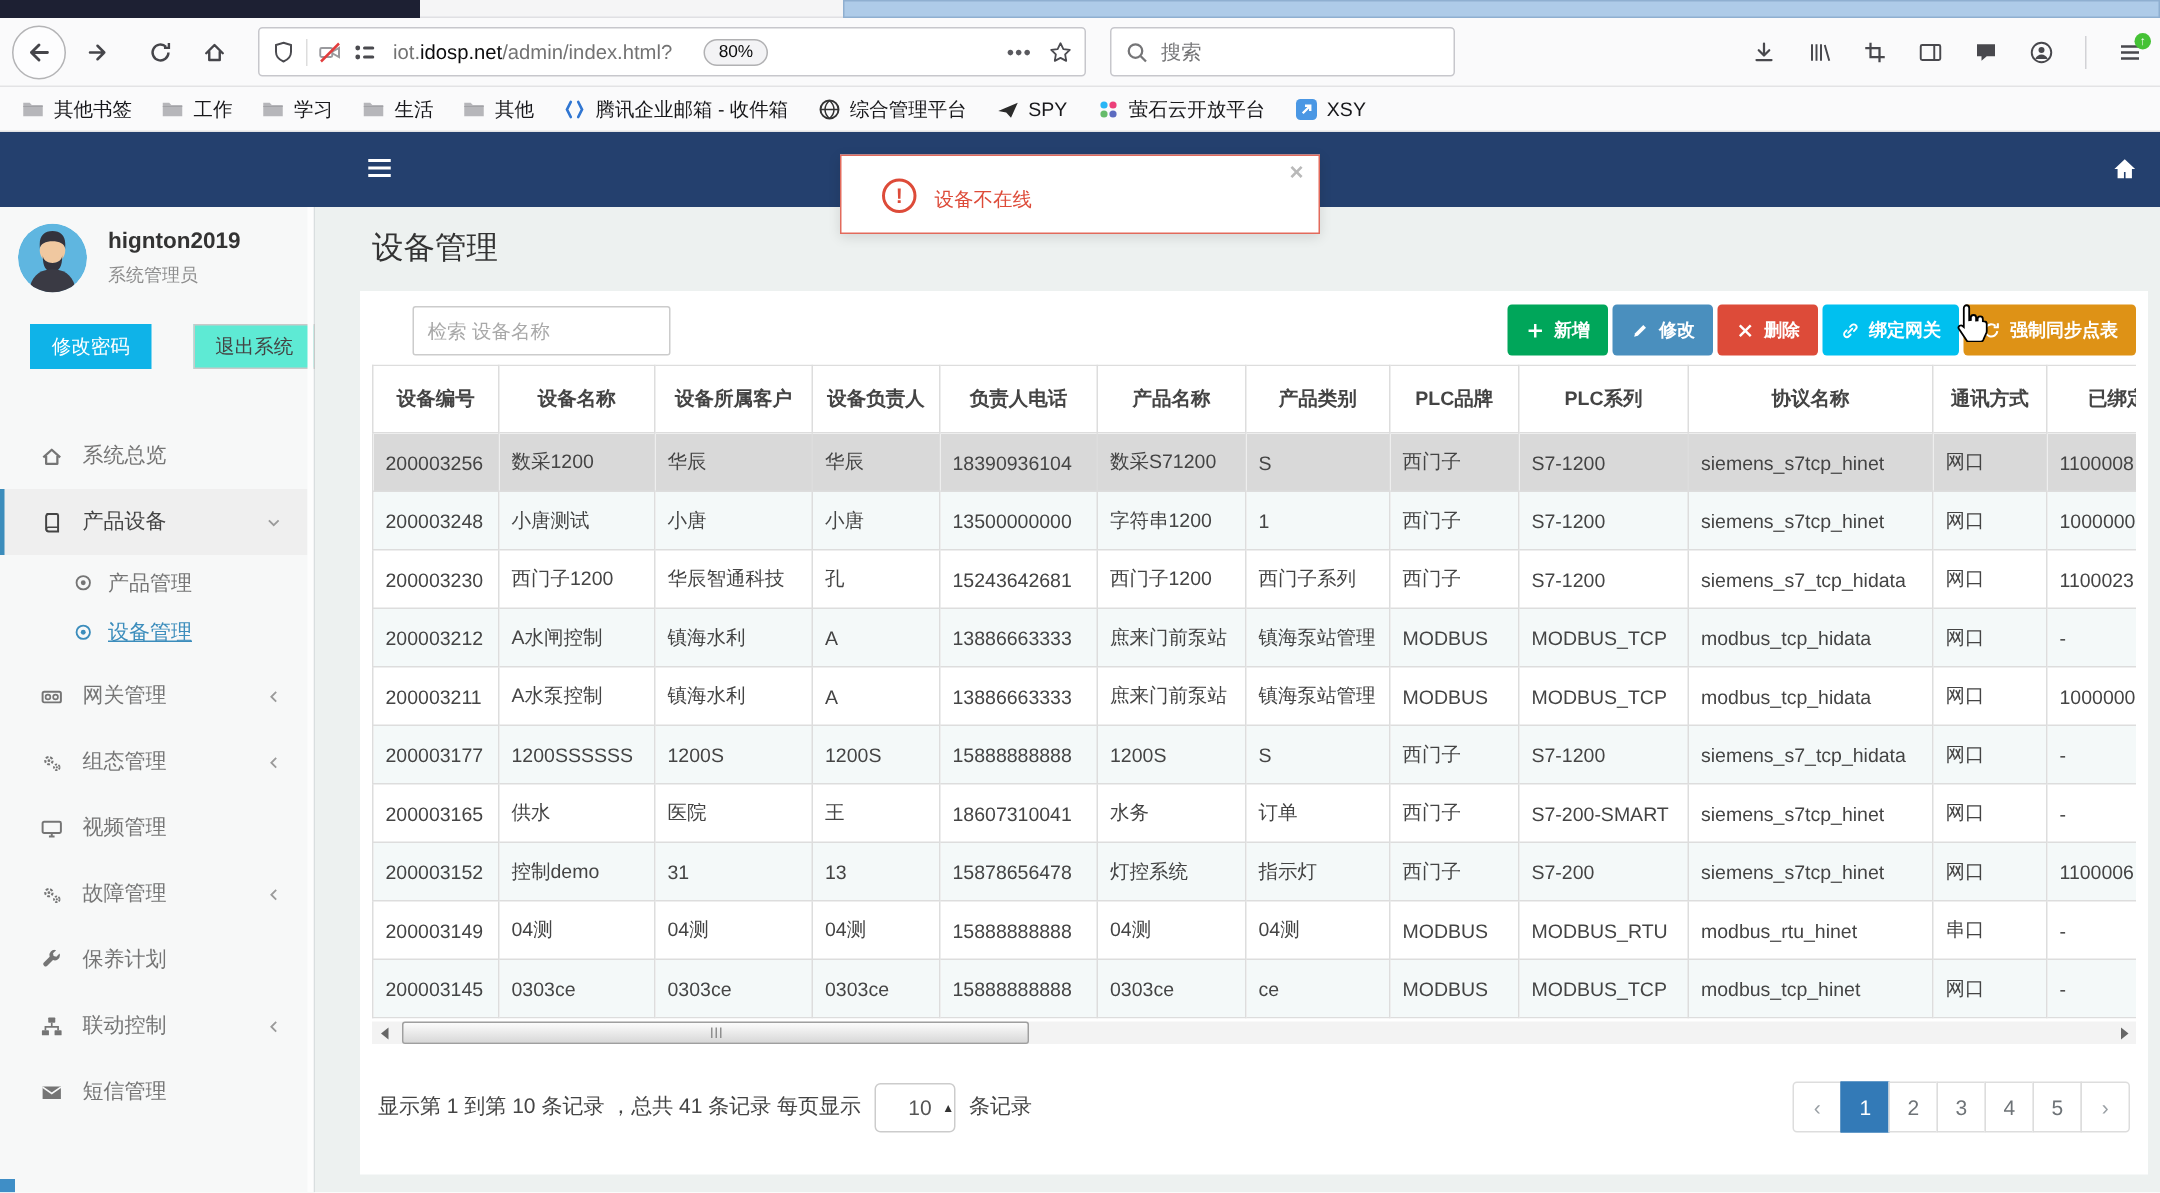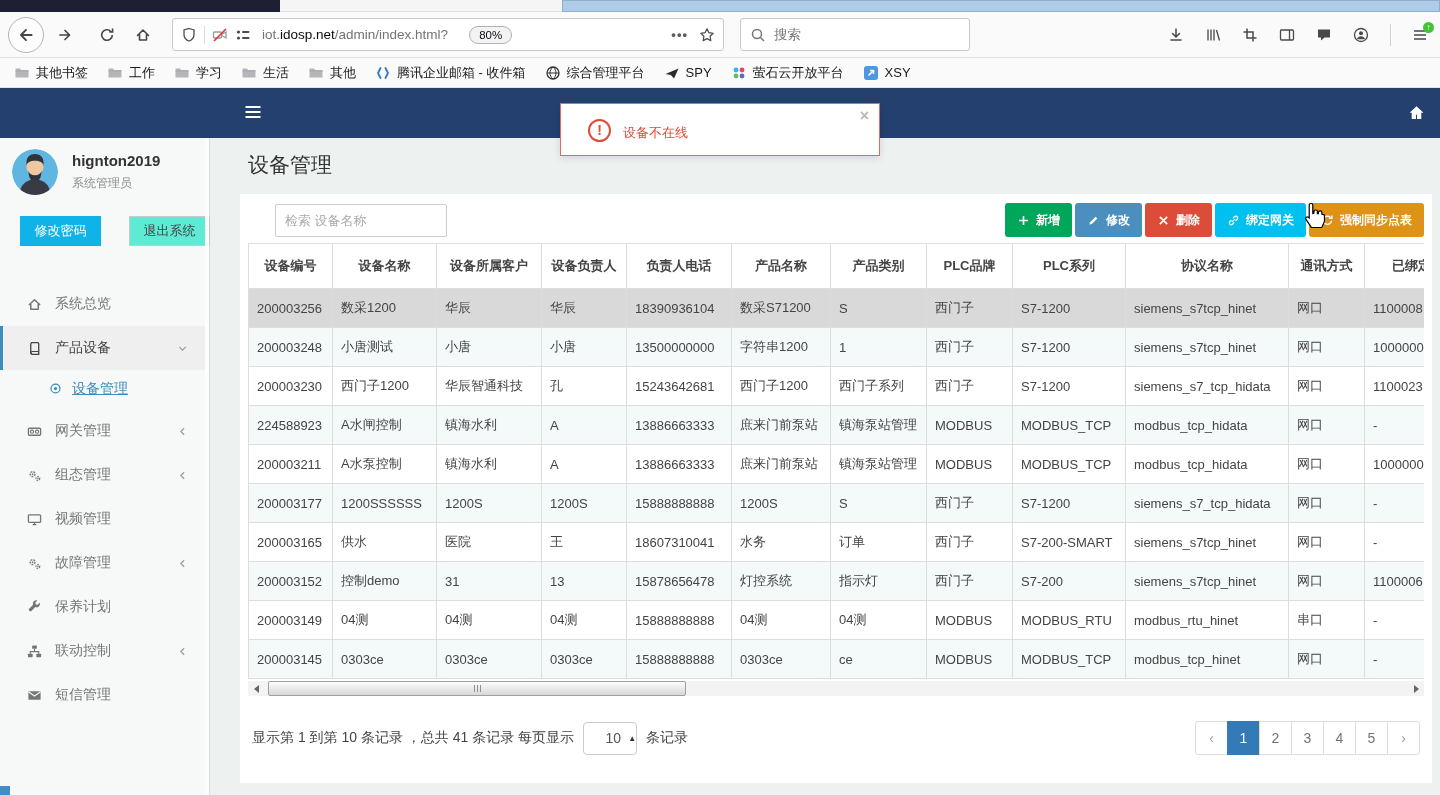--- a/index.html
+++ b/index.html
@@ -392,20 +392,29 @@
             </span>
             <span>产品设备</span>
             <span class="chev">
               <svg viewBox="0 0 16 16">
                 <path d="m4 6 4 4 4-4" fill="none" stroke="currentColor" stroke-width="1.5"></path>
               </svg>
             </span>
           </li>
           <li class="submenu-wrap">
             <ul class="submenu">
+              <li class="sub-item">
+                <span class="mi-icon sm">
+                  <svg viewBox="0 0 16 16">
+                    <circle cx="8" cy="8" r="5.5" fill="none" stroke="currentColor" stroke-width="1.5"></circle>
+                    <circle cx="8" cy="8" r="2" fill="currentColor"></circle>
+                  </svg>
+                </span>
+                <span>产品管理</span>
+              </li>
               <li class="sub-item active">
                 <span class="mi-icon sm">
                   <svg viewBox="0 0 16 16">
                     <circle cx="8" cy="8" r="5.5" fill="none" stroke="currentColor" stroke-width="1.5"></circle>
                     <circle cx="8" cy="8" r="2" fill="currentColor"></circle>
                   </svg>
                 </span>
                 <span>设备管理</span>
               </li>
             </ul>
@@ -606,21 +615,21 @@
                   <td>15243642681</td>
                   <td>西门子1200</td>
                   <td>西门子系列</td>
                   <td>西门子</td>
                   <td>S7-1200</td>
                   <td>siemens_s7_tcp_hidata</td>
                   <td>网口</td>
                   <td>1100023</td>
                 </tr>
                 <tr class="stripe">
-                  <td>224588923</td>
+                  <td>200003212</td>
                   <td>A水闸控制</td>
                   <td>镇海水利</td>
                   <td>A</td>
                   <td>13886663333</td>
                   <td>庶来门前泵站</td>
                   <td>镇海泵站管理</td>
                   <td>MODBUS</td>
                   <td>MODBUS_TCP</td>
                   <td>modbus_tcp_hidata</td>
                   <td>网口</td>

